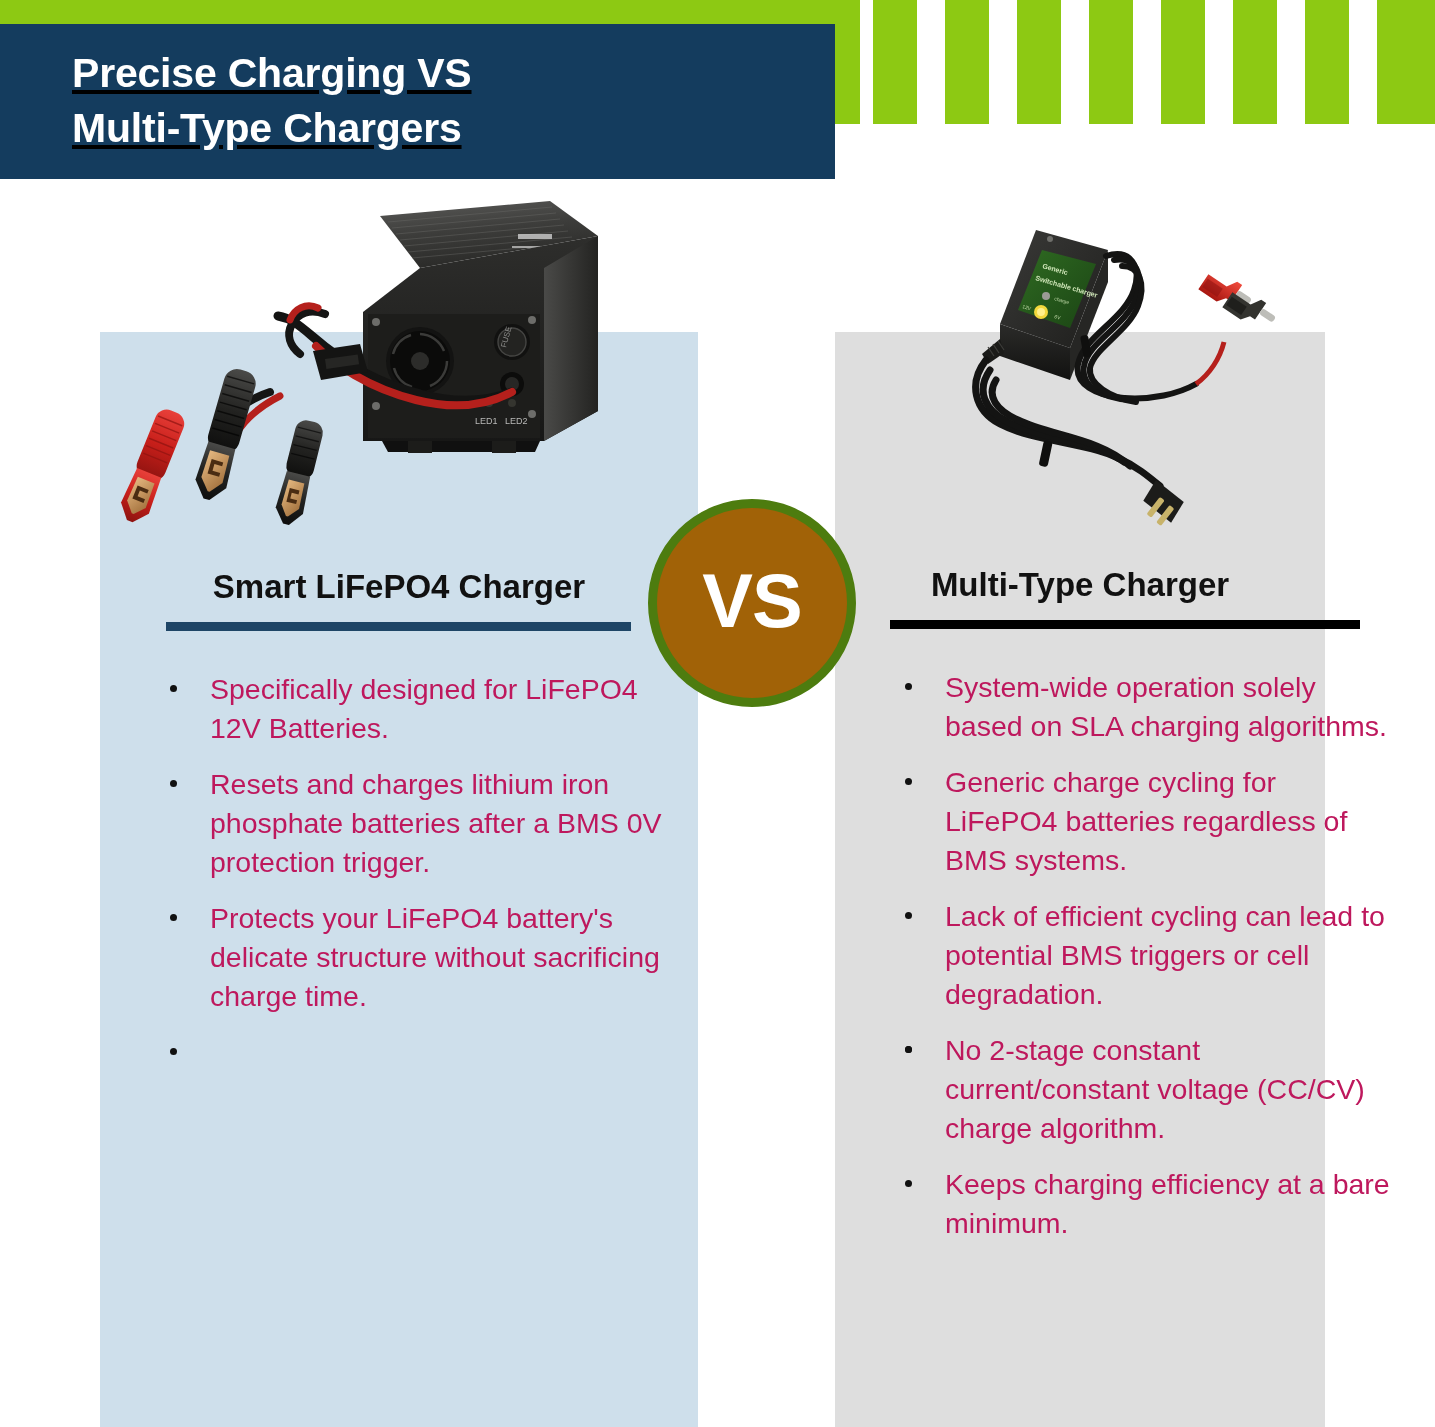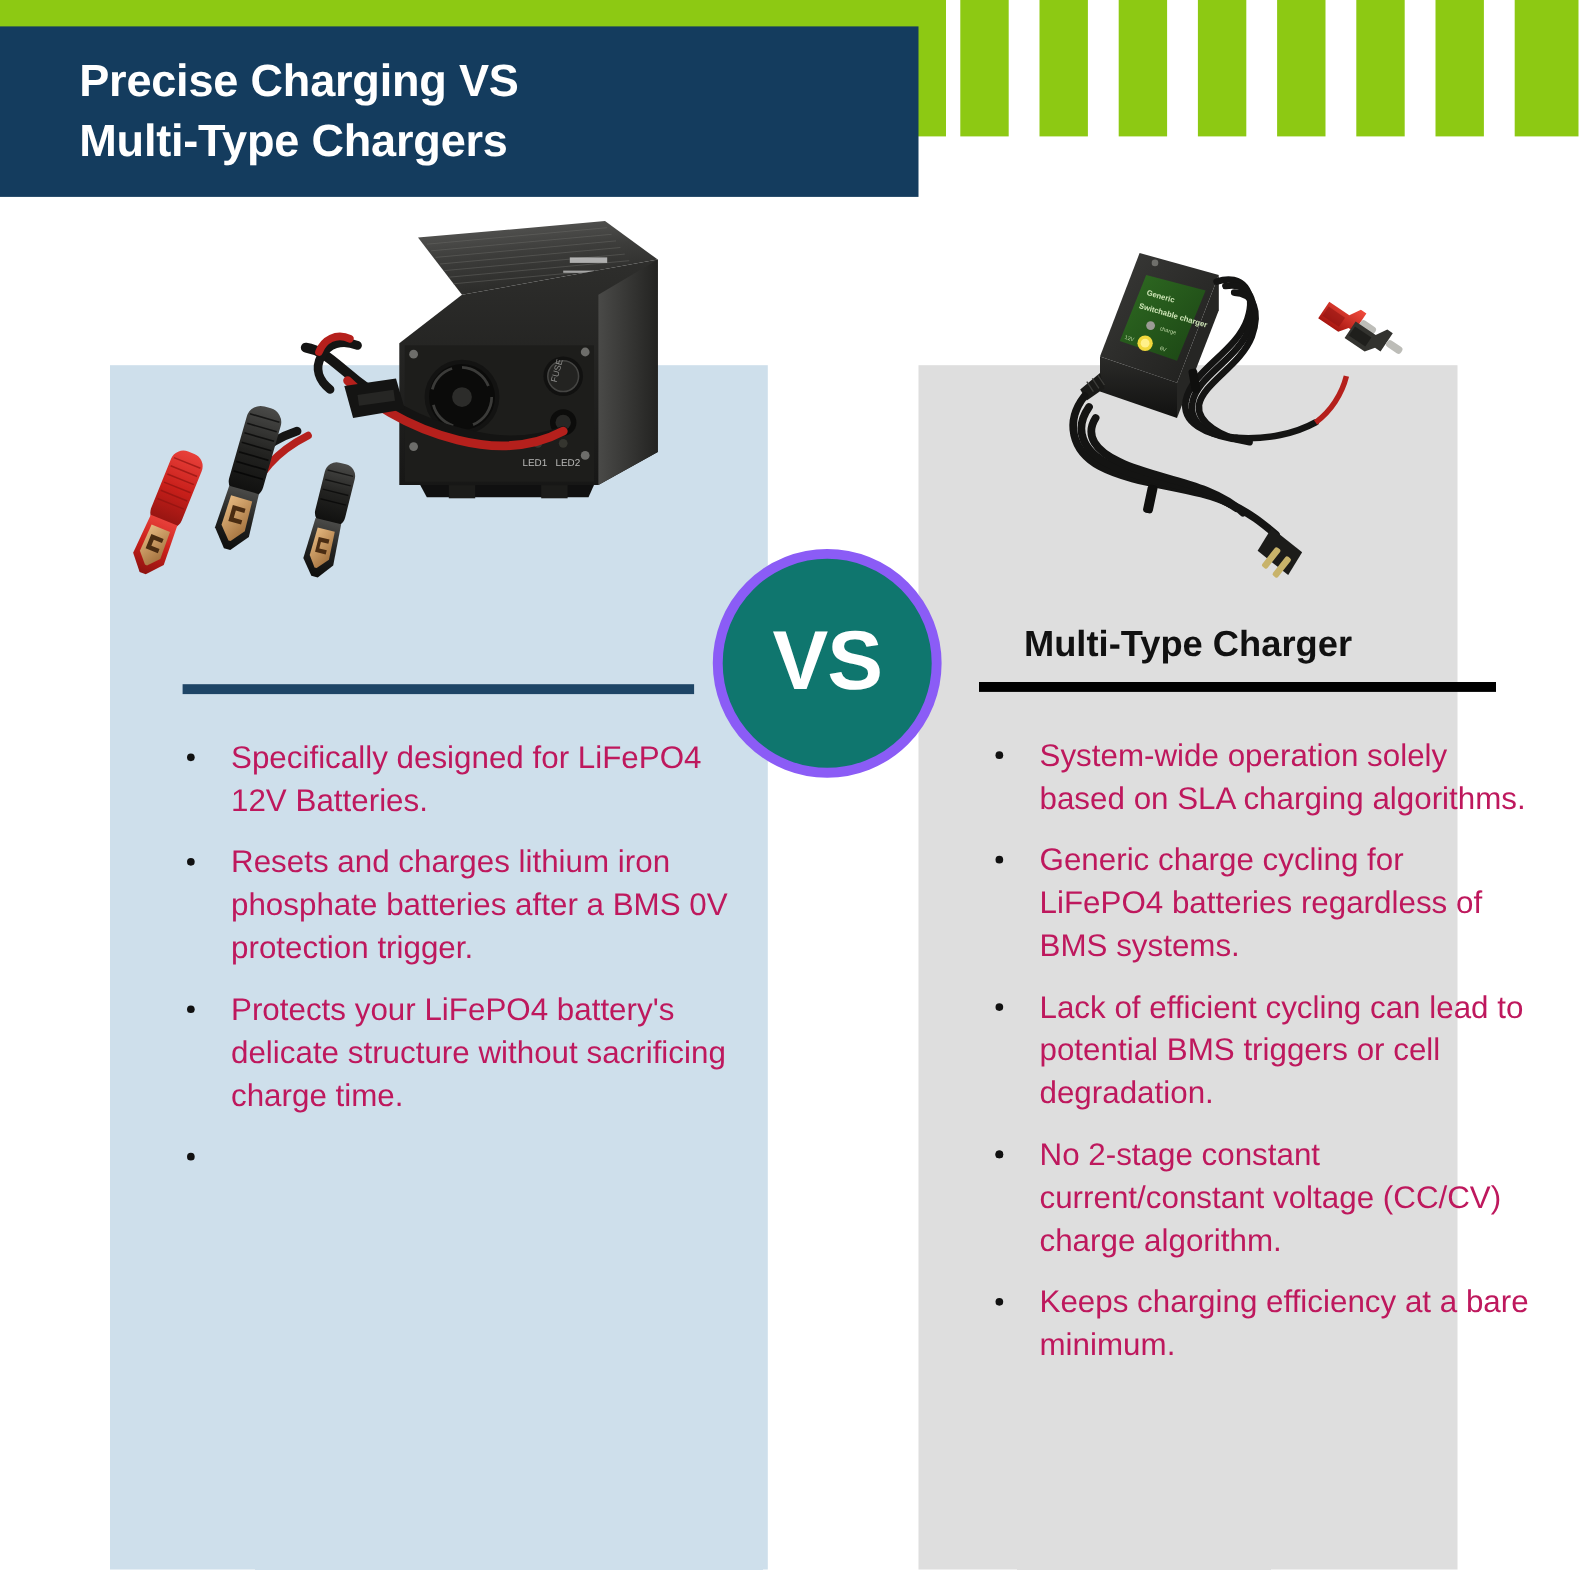--- a/index.html
+++ b/index.html
@@ -23,20 +23,21 @@
   }
 
   
   #title-block {
     position: absolute;
     left: 0; top: 24px;
     width: 835px; height: 155px;
     background: #143c5e;
     padding: 22px 40px 0 72px;
     z-index: 5;
+    text-decoration: underline;
   }
   #title-block .title-line {
     color: #ffffff;
     font-size: 41px;
     font-weight: bold;
     line-height: 1.33;
     letter-spacing: -0.2px;
     white-space: nowrap;
   }
 
@@ -91,22 +92,22 @@
     border-radius: 50%;
     background: #111111;
   }
 
   
   #vs-badge {
     position: absolute;
     left: 648px; top: 499px;
     width: 208px; height: 208px;
     border-radius: 50%;
-    background: #0f766e;
-    border: 9px solid #8b5cf6;
+    background: #a16207;
+    border: 9px solid #4d7c0f;
     z-index: 20;
     display: flex;
     align-items: center;
     justify-content: center;
   }
   #vs-badge .vs-text {
     color: #ffffff;
     font-size: 76px;
     font-weight: bold;
     letter-spacing: -1px;
@@ -135,20 +136,21 @@
       <div class="stripe" style="left: 1377px; top: 0px; width: 132px; height: 124px;"></div>
       <div class="stripe" style="left: 0px; top: 0px; width: 860px; height: 124px;"></div>
     </div>
 
   <div id="title-block">
     <div class="title-line">Precise Charging VS</div>
     <div class="title-line">Multi-Type Chargers</div>
   </div>
 
   <div class="panel" id="panel-left">
+    <div class="panel-heading">Smart LiFePO4 Charger</div>
     <div class="heading-rule" id="rule-left"></div>
     <ul class="bullets" id="bullets-left">
         <li><span class="bullet-dot"></span><span>Specifically designed for LiFePO4 12V Batteries.</span></li>
         <li><span class="bullet-dot"></span><span>Resets and charges lithium iron phosphate batteries after a BMS 0V protection trigger.</span></li>
         <li><span class="bullet-dot"></span><span>Protects your LiFePO4 battery's delicate structure without sacrificing charge time.</span></li>
         <li><span class="bullet-dot"></span></li>
       </ul>
   </div>
 
   <div class="photo" id="photo-left">

